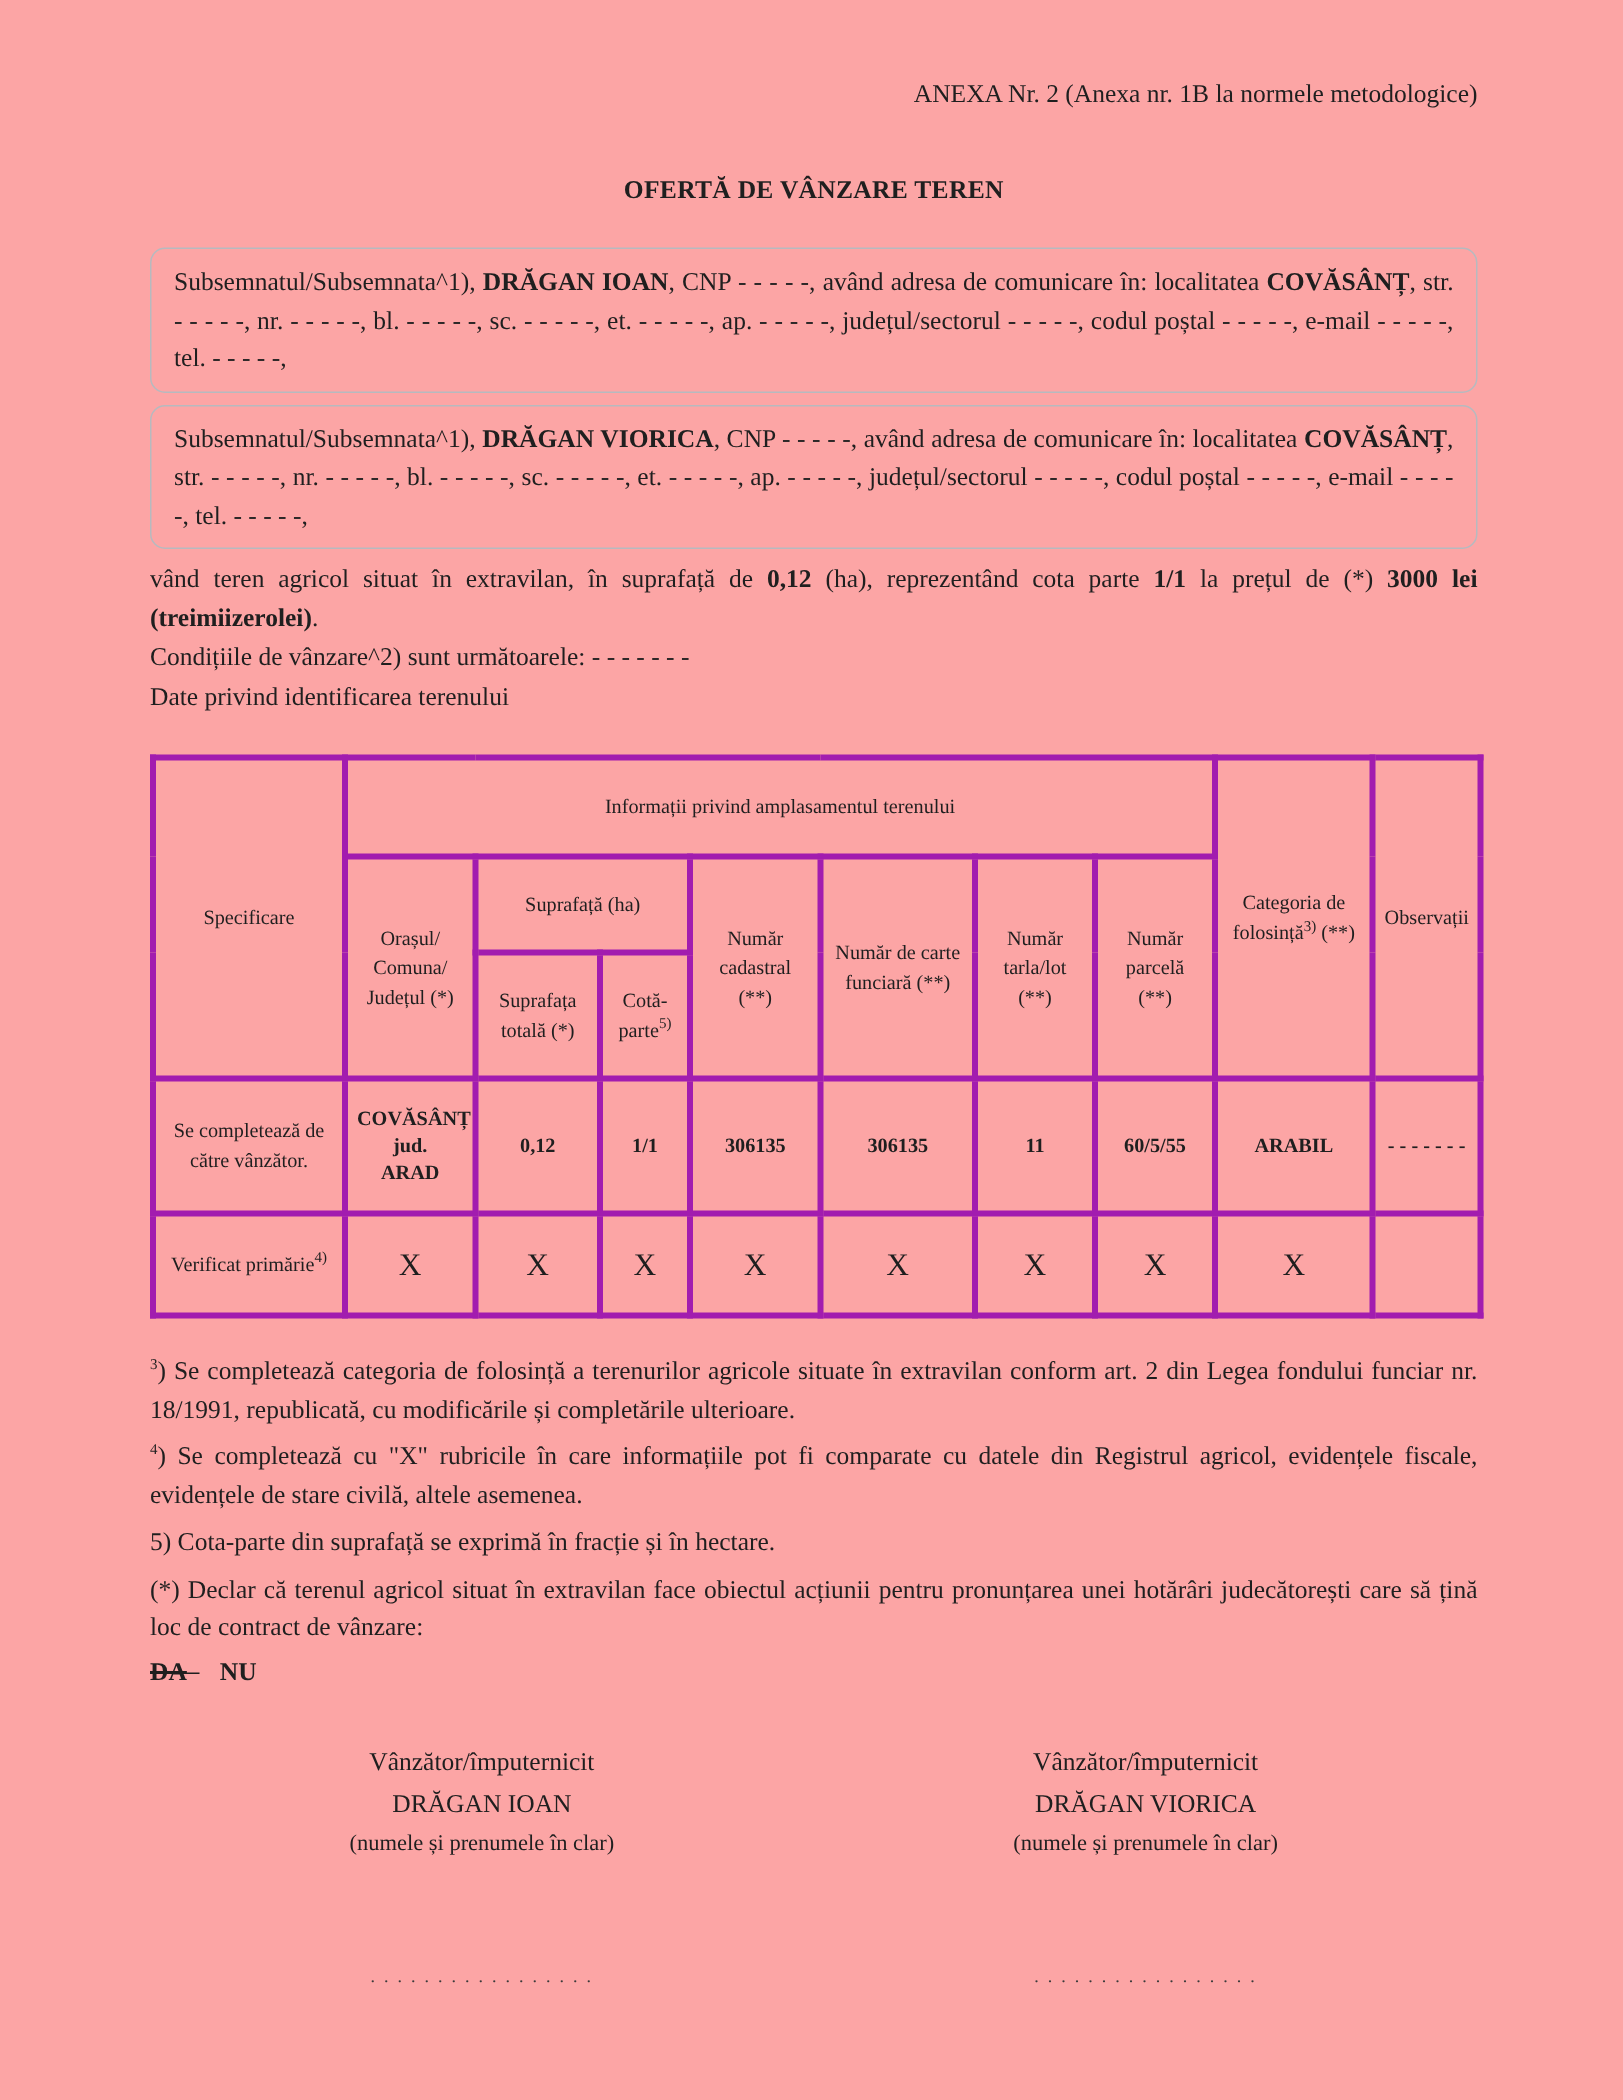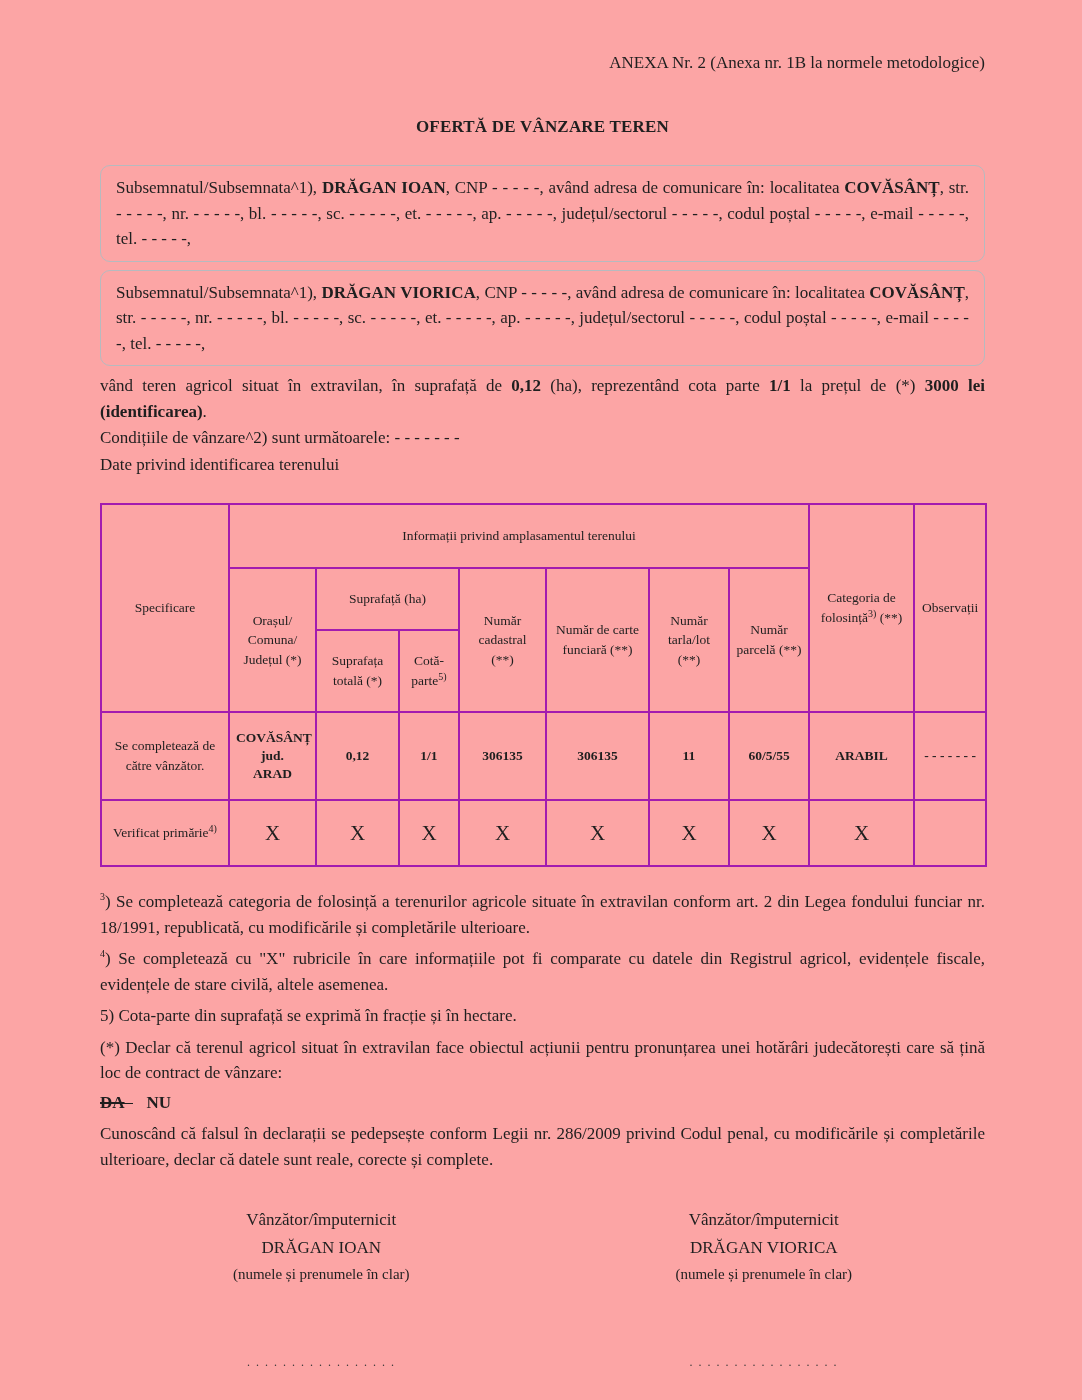--- a/index.html
+++ b/index.html
@@ -18,21 +18,21 @@
     padding:9px 15px;margin-top:8px;text-align:justify;
   }
   .party-box.first{margin-top:26px;}
   .b{font-weight:bold;}
   .para{margin-top:7px;text-align:justify;}
   .line{margin-top:1px;}
   table.land{
     border-collapse:collapse;margin-top:26px;width:885px;table-layout:fixed;
     font-size:13.5px;line-height:1.45;
   }
-  table.land td{border:2px solid #a21caf;text-align:center;vertical-align:middle;padding:4px 6px;}
+  table.land td{border:4px solid #a21caf;text-align:center;vertical-align:middle;padding:4px 6px;}
   td.left-pad{text-align:left;padding-left:10px;}
   .h-ampl{height:54px;}
   .h-supha{height:52px;}
   .h-sub{height:72px;}
   .h-data{height:78px;}
   .h-verif{height:56px;}
   .cell-x{font-size:21px;}
   .data-bold{font-weight:bold;}
   .loc-lines{font-weight:bold;line-height:1.35;}
   sup{font-size:10px;line-height:0;}
@@ -58,21 +58,21 @@
 
   <div class="party-box first">
     <span>Subsemnatul/Subsemnata^1), </span><span class="b">DRĂGAN IOAN</span><span>, CNP - - - - -, având adresa de comunicare în: localitatea </span><span class="b">COVĂSÂNȚ</span><span>, str. - - - - -, nr. - - - - -, bl. - - - - -, sc. - - - - -, et. - - - - -, ap. - - - - -, județul/sectorul - - - - -, codul poștal - - - - -, e-mail - - - - -, tel. - - - - -,</span>
   </div>
 
   <div class="party-box">
     <span>Subsemnatul/Subsemnata^1), </span><span class="b">DRĂGAN VIORICA</span><span>, CNP - - - - -, având adresa de comunicare în: localitatea </span><span class="b">COVĂSÂNȚ</span><span>, str. - - - - -, nr. - - - - -, bl. - - - - -, sc. - - - - -, et. - - - - -, ap. - - - - -, județul/sectorul - - - - -, codul poștal - - - - -, e-mail - - - - -, tel. - - - - -,</span>
   </div>
 
   <div class="para">
-    <span>vând teren agricol situat în extravilan, în suprafață de </span><span class="b">0,12</span><span> (ha), reprezentând cota parte </span><span class="b">1/1</span><span> la prețul de (*) </span><span class="b">3000 lei</span><span> </span><span class="b">(identificarea)</span><span>.</span>
+    <span>vând teren agricol situat în extravilan, în suprafață de </span><span class="b">0,12</span><span> (ha), reprezentând cota parte </span><span class="b">1/1</span><span> la prețul de (*) </span><span class="b">3000 lei</span><span> </span><span class="b">(treimiizerolei)</span><span>.</span>
   </div>
 
   <div class="line">Condițiile de vânzare^2) sunt următoarele: - - - - - - -</div>
   <div class="line">Date privind identificarea terenului</div>
 
   <table class="land">
     <colgroup>
       <col style="width:128px">
         <col style="width:87px">
         <col style="width:83px">
@@ -135,21 +135,20 @@
     </table>
 
   <div class="fn-block">
     <div class="fn"><sup>3</sup><span>) Se completează categoria de folosință a terenurilor agricole situate în extravilan conform art. 2 din Legea fondului funciar nr. 18/1991, republicată, cu modificările și completările ulterioare.</span></div>
     <div class="fn"><sup>4</sup><span>) Se completează cu "X" rubricile în care informațiile pot fi comparate cu datele din Registrul agricol, evidențele fiscale, evidențele de stare civilă, altele asemenea.</span></div>
     <div class="fn">5) Cota-parte din suprafață se exprimă în fracție și în hectare.</div>
     <div class="fn">(*) Declar că terenul agricol situat în extravilan face obiectul acțiunii pentru pronunțarea unei hotărâri judecătorești care să țină loc de contract de vânzare:</div>
     <div class="danu">
       <span class="strike">DA</span><span class="strike-tail"></span><span class="danu-gap"></span><span>NU</span>
     </div>
-    <div class="fn">Cunoscând că falsul în declarații se pedepsește conform Legii nr. 286/2009 privind Codul penal, cu modificările și completările ulterioare, declar că datele sunt reale, corecte și complete.</div>
   </div>
 
   <div class="sig-row">
     <div class="sig-col">
       <div>Vânzător/împuternicit</div>
       <div>DRĂGAN IOAN</div>
       <div class="sig-sub">(numele și prenumele în clar)</div>
     </div>
     <div class="sig-col">
       <div>Vânzător/împuternicit</div>

